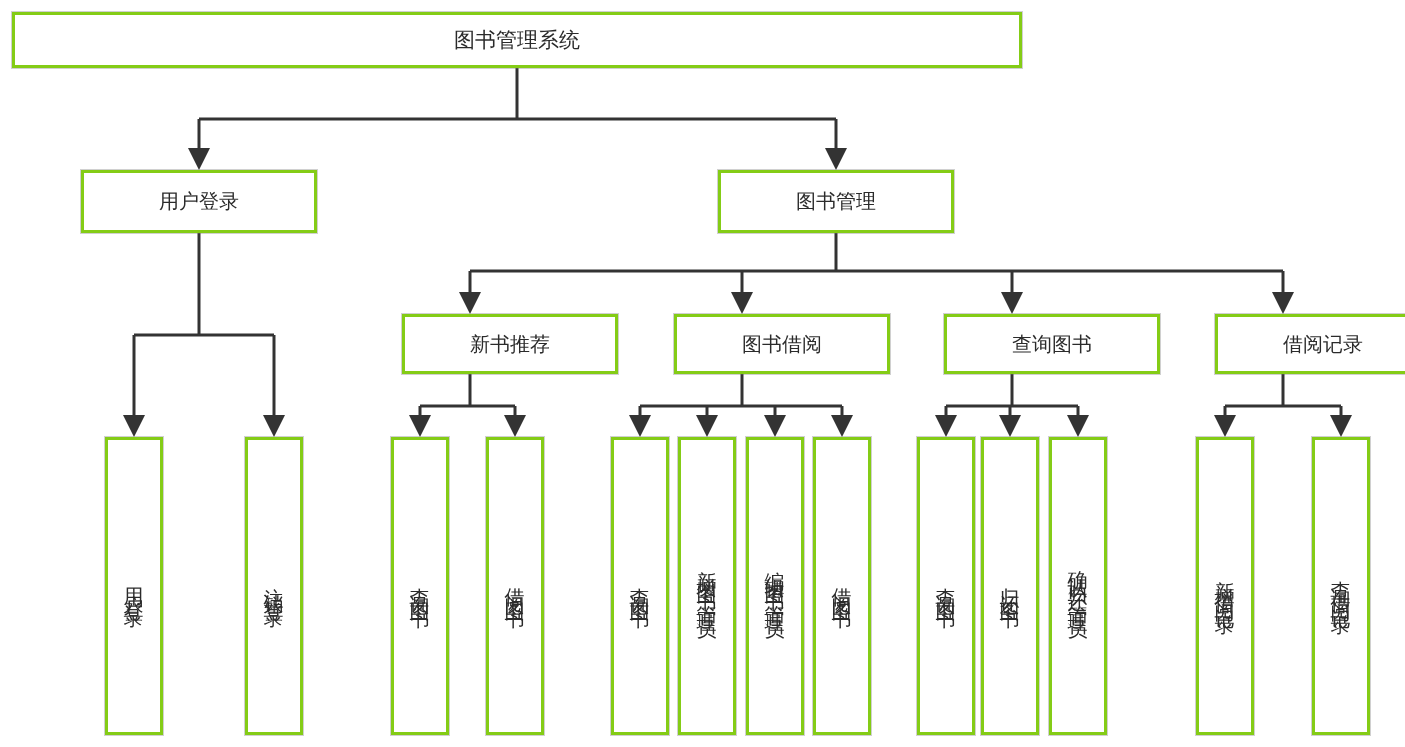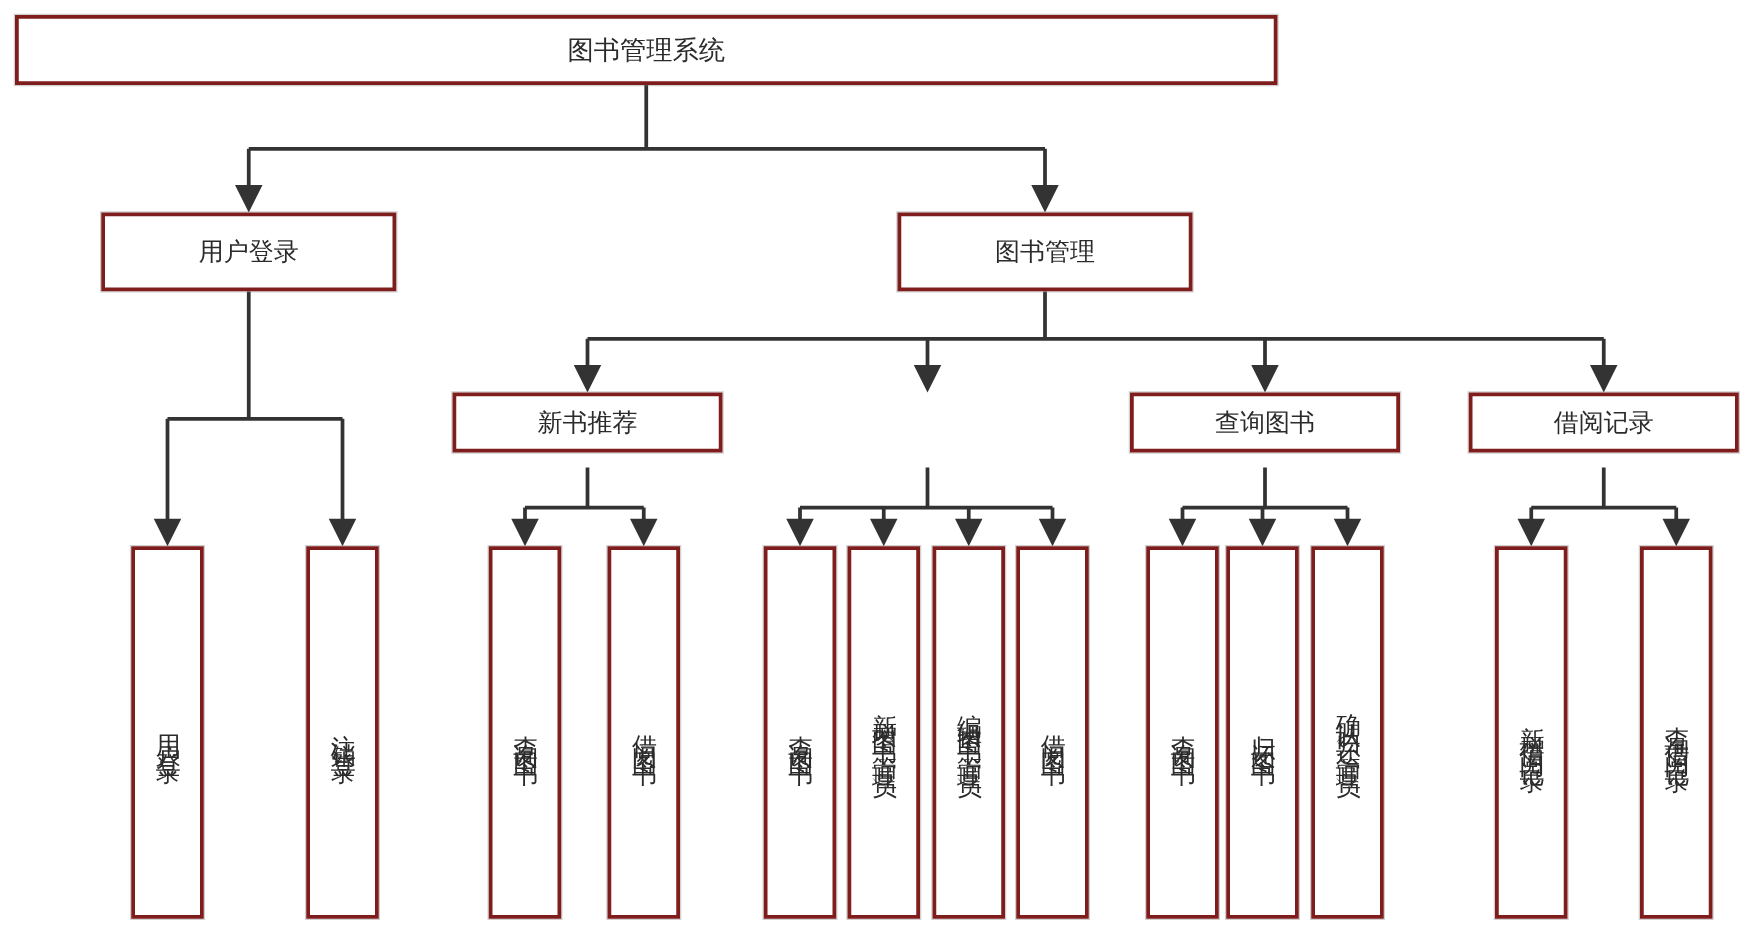--- a/index.html
+++ b/index.html
@@ -8,29 +8,29 @@
     width:1405px;height:747px;
     background:#ffffff;
     font-family:"Liberation Sans", sans-serif;
     color:#2b2b2b;
     overflow:hidden;
   }
   .lines{position:absolute;left:0;top:0;z-index:0;}
   .node{
     position:absolute;
     box-sizing:border-box;
-    border:3px solid #7f1d1d;
+    border:3px solid #84cc16;
     background:#ffffff;
     display:flex;align-items:center;justify-content:center;
     z-index:1;
     box-shadow:0 0 0 1px rgba(120,120,120,.35);
   }
   .node-root{left:12px;top:12px;width:1010px;height:56px;font-size:21px;}
   .node-l2{top:170px;height:63px;font-size:20px;}
-  .node-l3{top:314px;height:48px;font-size:20px;}
+  .node-l3{top:314px;height:60px;font-size:20px;margin-left:40px;}
   .node-leaf{top:437px;height:298px;width:58px;font-size:20px;}
   .vtext{
     writing-mode:vertical-rl;
     text-orientation:mixed;
     letter-spacing:7px;
     line-height:1;
     white-space:nowrap;
   }
   .watermark{
     position:absolute;
@@ -120,20 +120,23 @@
   <div class="node node-l2" style="left:81px;width:236px;">
     <span>用户登录</span>
   </div>
   <div class="node node-l2" style="left:718px;width:236px;text-align:right;">
     <span>图书管理</span>
   </div>
 
   <div class="node node-l3" style="left:362px;width:216px;">
     <span>新书推荐</span>
   </div>
+  <div class="node node-l3" style="left:634px;width:216px;">
+    <span>图书借阅</span>
+  </div>
   <div class="node node-l3" style="left:904px;width:216px;">
     <span>查询图书</span>
   </div>
   <div class="node node-l3" style="left:1175px;width:216px;text-align:right;">
     <span>借阅记录</span>
   </div>
 
   <div class="node node-leaf" style="left:105px;">
     <span class="vtext">用户登录</span>
   </div>

